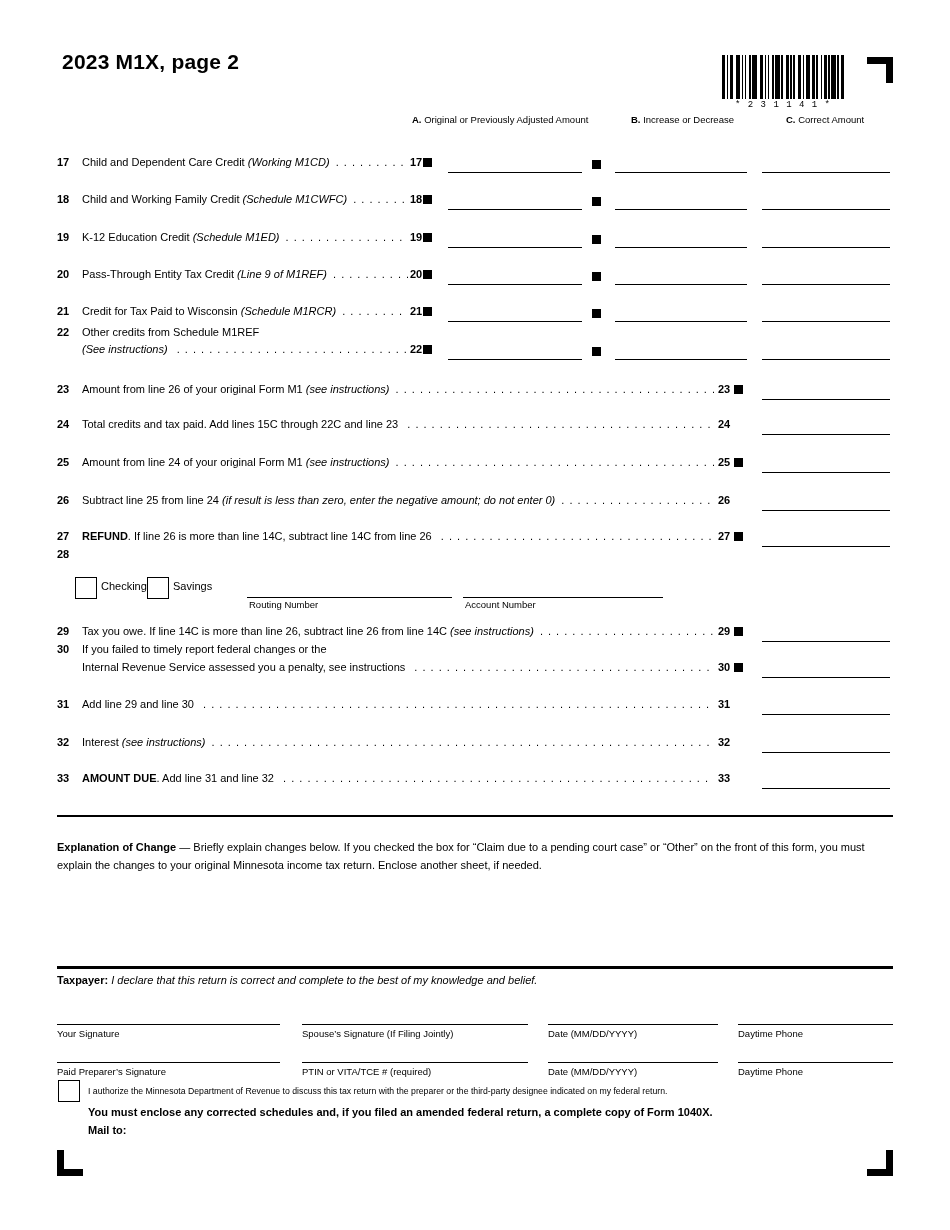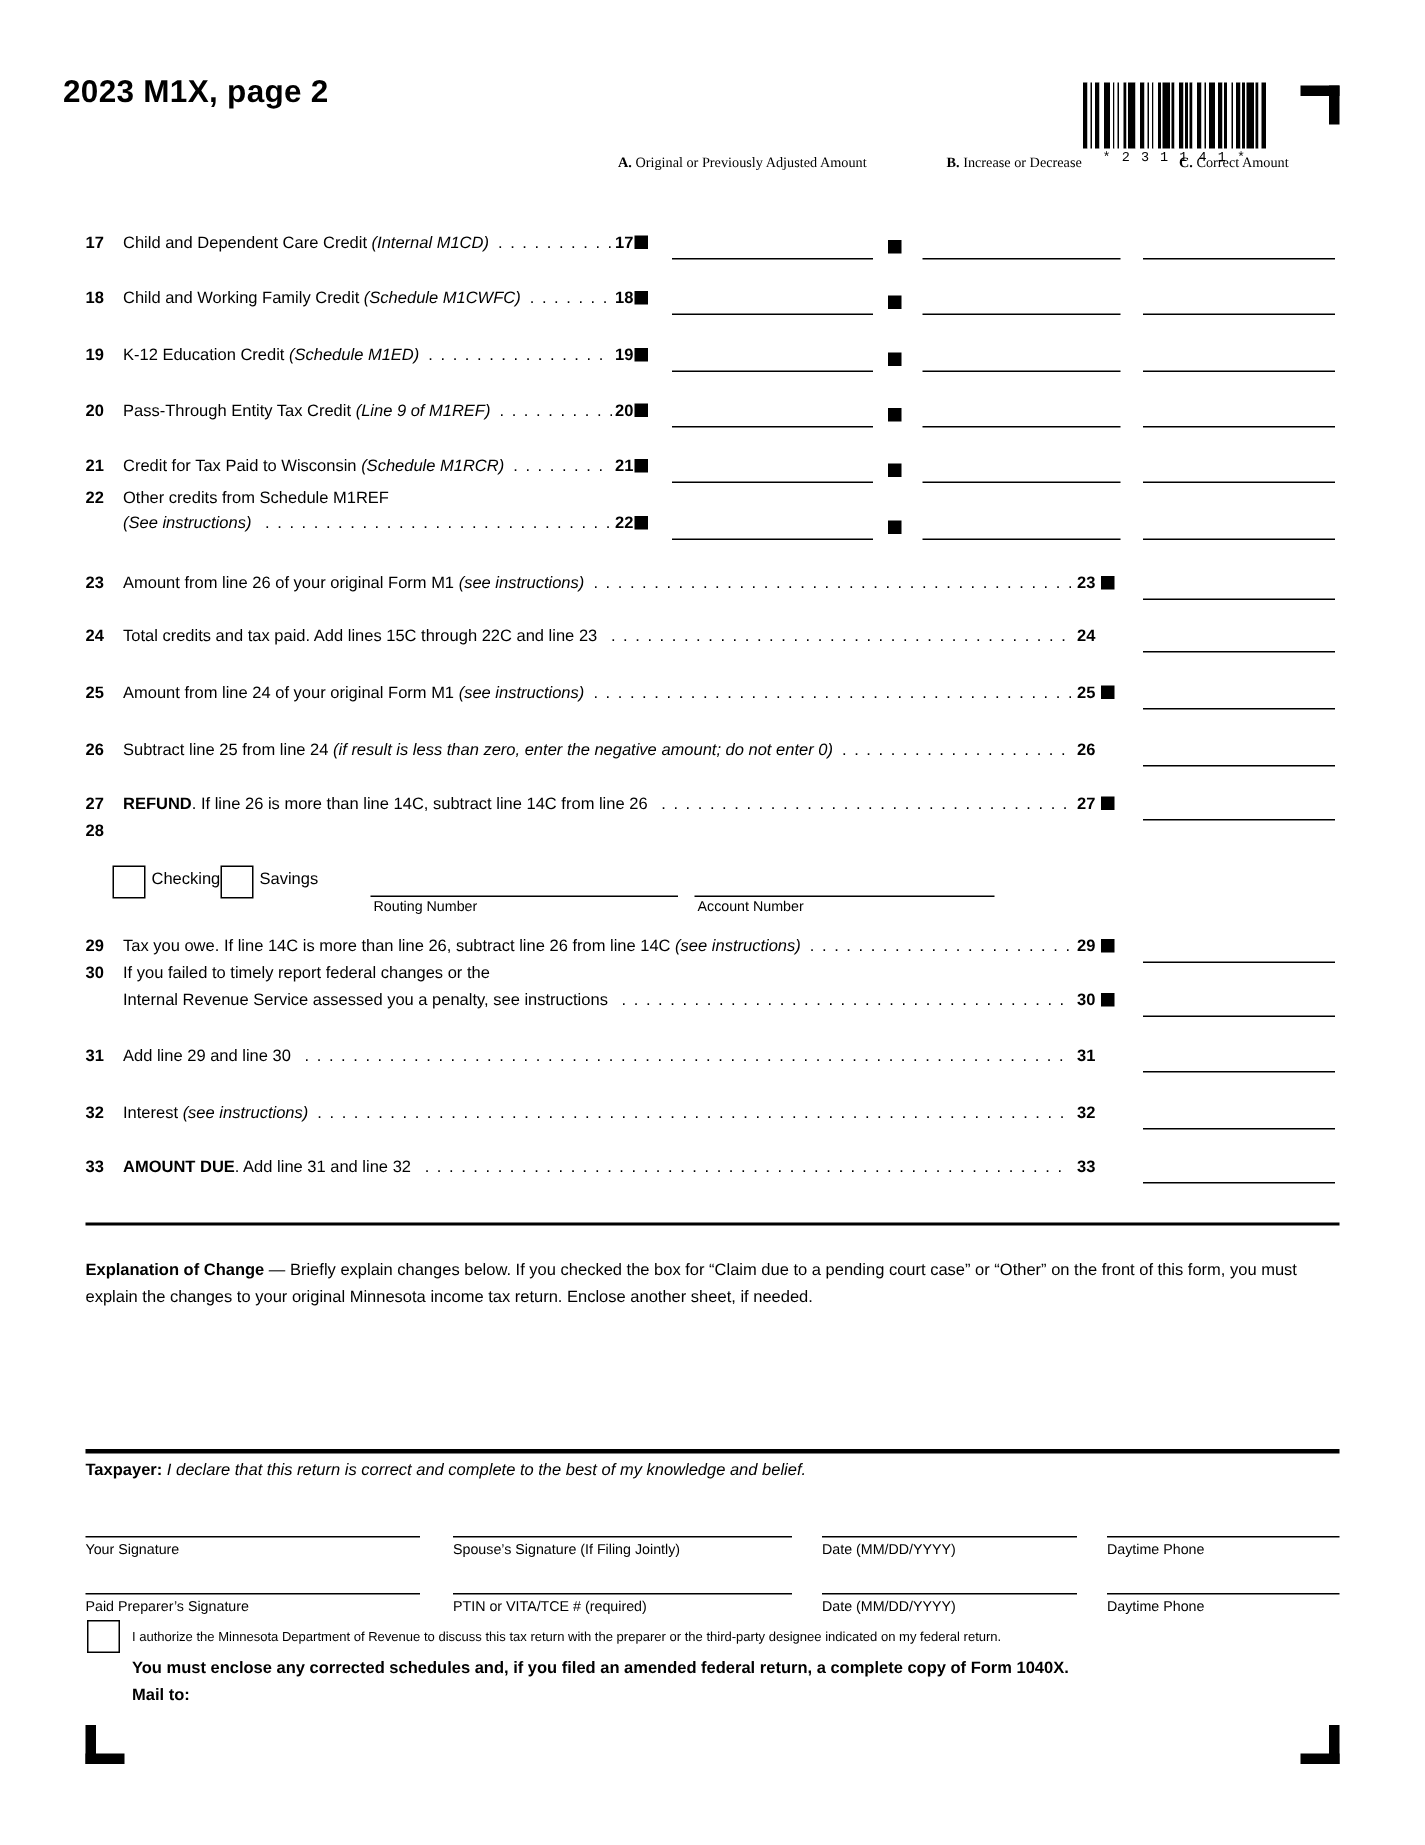--- a/index.html
+++ b/index.html
@@ -2,32 +2,32 @@
 <html><head>
 <meta charset="utf-8">
 <style>
   html,body { margin:0; padding:0; background:#fff; }
   .page {
     position:relative; width:950px; height:1230px; background:#fff;
     font-family:"Liberation Sans", sans-serif; font-size:11px; color:#000;
     overflow:hidden;
   }
   .abs { position:absolute; }
-  .title { position:absolute; left:42px; top:50px; font-size:21px; font-weight:bold; letter-spacing:.2px; }
+  .title { position:absolute; left:62px; top:50px; font-size:21px; font-weight:bold; letter-spacing:.2px; }
 
   
   .barcode { position:absolute; left:722px; top:55px; width:122px; height:44px; display:flex; }
   .barcode-text { position:absolute; left:714px; top:100px; width:138px; text-align:center;
     font-family:"Liberation Mono", monospace; font-size:9px; letter-spacing:1px; }
   .corner { position:absolute; width:26px; height:26px; box-sizing:border-box; }
   .corner-tr { left:867px; top:57px;  border-top:7px solid #000;    border-right:7px solid #000; }
   .corner-bl { left:57px;  top:1150px; border-left:7px solid #000;  border-bottom:7px solid #000; }
   .corner-br { left:867px; top:1150px; border-right:7px solid #000; border-bottom:7px solid #000; }
 
-  .colhead { position:absolute; top:104px; font-size:9.5px;font-family:Liberation Serif, serif; }
+  .colhead { position:absolute; top:114px; font-size:9.5px; }
   .colhead b { font-weight:bold; }
 
   .row { position:absolute; left:0; width:950px; height:20px; }
   .subrow { position:absolute; left:0; top:17px; width:950px; height:20px; }
   .lnum { position:absolute; left:57px; font-weight:bold; }
   .lbl { position:absolute; left:82px; display:flex; align-items:baseline; overflow:hidden; }
   .lbl span, .lbl b, .lbl i { white-space:pre; }
   .lbl-credit { width:326px; }
   .lbl-wide { width:632px;align-items:flex-end; }
   .dots { flex:1 1 auto; min-width:0; overflow:hidden; white-space:nowrap; letter-spacing:1px; padding-left:2px; }
@@ -134,21 +134,21 @@
   <div class="corner corner-tr"></div>
 
   <div class="colhead" style="left:412px"><b>A.</b><span> Original or Previously Adjusted Amount</span></div>
   <div class="colhead" style="left:631px"><b>B.</b><span> Increase or Decrease</span></div>
   <div class="colhead" style="left:786px"><b>C.</b><span> Correct Amount</span></div>
 
   <div class="row" style="top:156px">
     <span class="lnum">17</span>
     <div class="lbl lbl-credit">
         <span>Child and Dependent Care Credit </span>
-        <i>(Internal M1CD)</i>
+        <i>(Working M1CD)</i>
         <span class="dots"> . . . . . . . . . . . . . . . . . . . . . . . . . . . . . . . . . . . . . . . . . . . . . . . . . . . . . . . . . . . . . . . . . . . . . . . . . . . . . . . . . . . . . . . . . .</span>
       </div>
     <span class="rnum rnum-credit"><span>17</span><span class="sq"></span></span>
     <span class="blank a"></span>
     <span class="sq bsq"></span>
     <span class="blank b"></span>
     <span class="blank c"></span>
   </div>
 
   <div class="row" style="top:193px">

